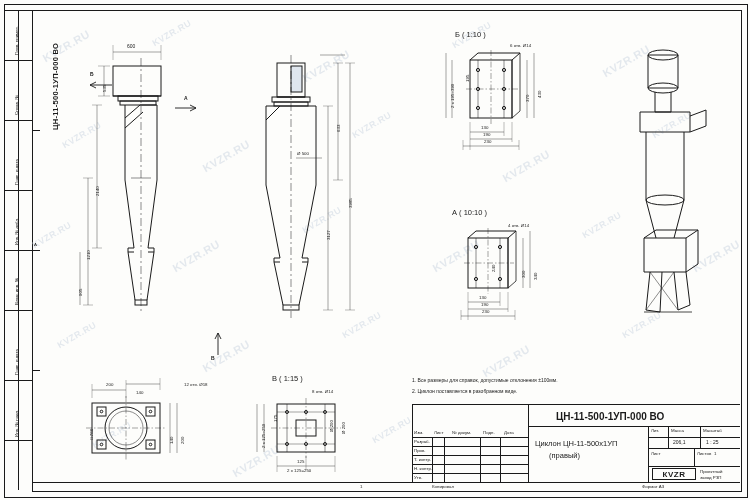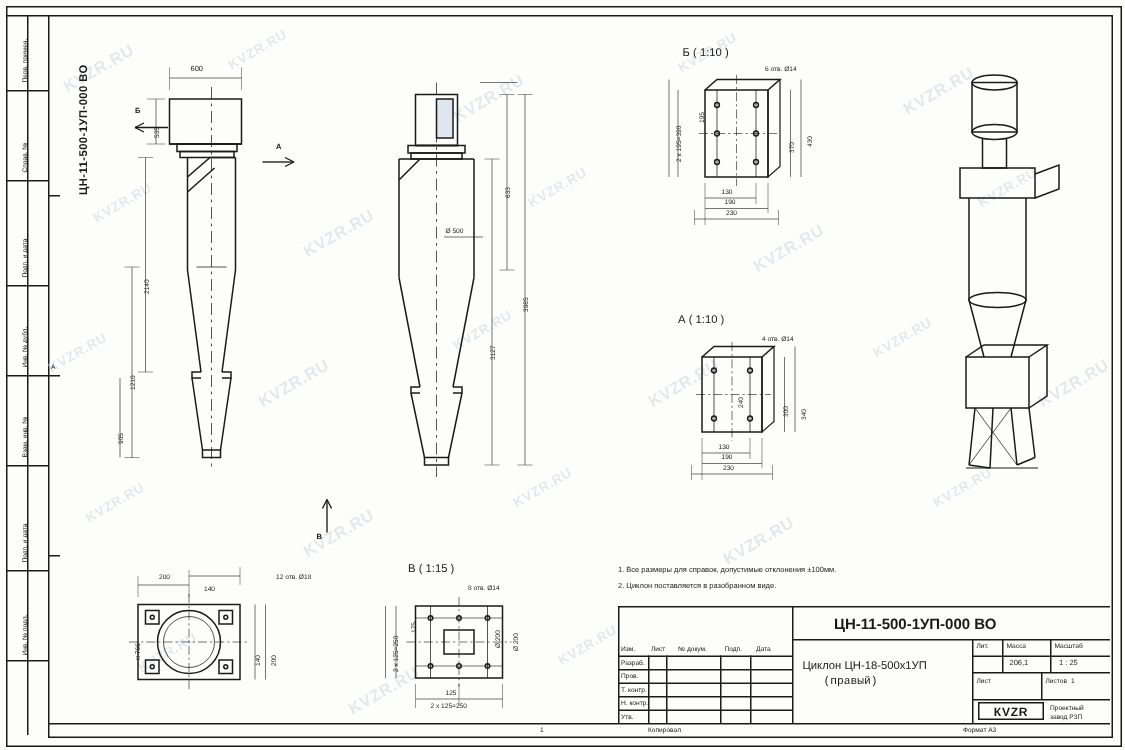--- a/index.html
+++ b/index.html
@@ -268,21 +268,21 @@
   <div class="txt md" style="left:455px;top:31px;text-align:center;">Б ( 1:10 )</div>
   <div class="txt xs" style="left:510px;top:44px;">6 отв. Ø14</div>
   <div class="txt xs rot90" style="left:451px;top:108px;">2 х 195=390</div>
   <div class="txt xs rot90" style="left:466px;top:82px;">195</div>
   <div class="txt xs rot90" style="left:526px;top:102px;">370</div>
   <div class="txt xs rot90" style="left:538px;top:98px;">430</div>
   <div class="txt xs" style="left:481px;top:126px;">130</div>
   <div class="txt xs" style="left:483px;top:133px;">190</div>
   <div class="txt xs" style="left:484px;top:140px;">230</div>
 
-  <div class="txt md" style="left:452px;top:209px;">А ( 1:10 )</div>
+  <div class="txt md" style="left:452px;top:209px;">А ( 10:10 )</div>
   <div class="txt xs" style="left:508px;top:224px;">4 отв. Ø14</div>
   <div class="txt xs rot90" style="left:492px;top:272px;">240</div>
   <div class="txt xs rot90" style="left:522px;top:278px;">300</div>
   <div class="txt xs rot90" style="left:534px;top:280px;">340</div>
   <div class="txt xs" style="left:479px;top:296px;">130</div>
   <div class="txt xs" style="left:481px;top:303px;">190</div>
   <div class="txt xs" style="left:482px;top:310px;">230</div>
 
   <div class="txt md" style="left:272px;top:375px;">В ( 1:15 )</div>
   <div class="txt xs" style="left:312px;top:390px;">8 отв. Ø14</div>
@@ -326,22 +326,22 @@
     <div class="txt xs" style="left:452px;top:431px;">№ докум.</div>
     <div class="txt xs" style="left:483px;top:431px;">Подп.</div>
     <div class="txt xs" style="left:504px;top:431px;">Дата</div>
 
     <div class="txt xs" style="left:414px;top:440px;">Разраб.</div>
     <div class="txt xs" style="left:414px;top:449px;">Пров.</div>
     <div class="txt xs" style="left:414px;top:458px;">Т. контр.</div>
     <div class="txt xs" style="left:414px;top:467px;">Н. контр.</div>
     <div class="txt xs" style="left:414px;top:476px;">Утв.</div>
 
-    <div class="txt md" style="left:535px;top:440px;">Циклон ЦН-18-500х1УП</div>
-    <div class="txt md" style="left:549px;top:452px;font-family:Liberation Mono, monospace;">(правый)</div>
+    <div class="txt md" style="left:535px;top:440px;">Циклон ЦН-11-500х1УП</div>
+    <div class="txt md" style="left:549px;top:452px;">(правый)</div>
 
     <div class="ln" style="left:648px;top:426px;width:1.2px;height:56px;"></div>
     <div class="ln" style="left:648px;top:437px;width:92px;height:.8px;"></div>
     <div class="ln" style="left:648px;top:448px;width:92px;height:.8px;"></div>
     <div class="ln" style="left:648px;top:466px;width:92px;height:.8px;"></div>
     <div class="ln" style="left:668px;top:426px;width:.8px;height:22px;"></div>
     <div class="ln" style="left:700px;top:426px;width:.8px;height:22px;"></div>
     <div class="ln" style="left:694px;top:448px;width:.8px;height:18px;"></div>
 
     <div class="txt xs" style="left:651px;top:429px;">Лит.</div>

